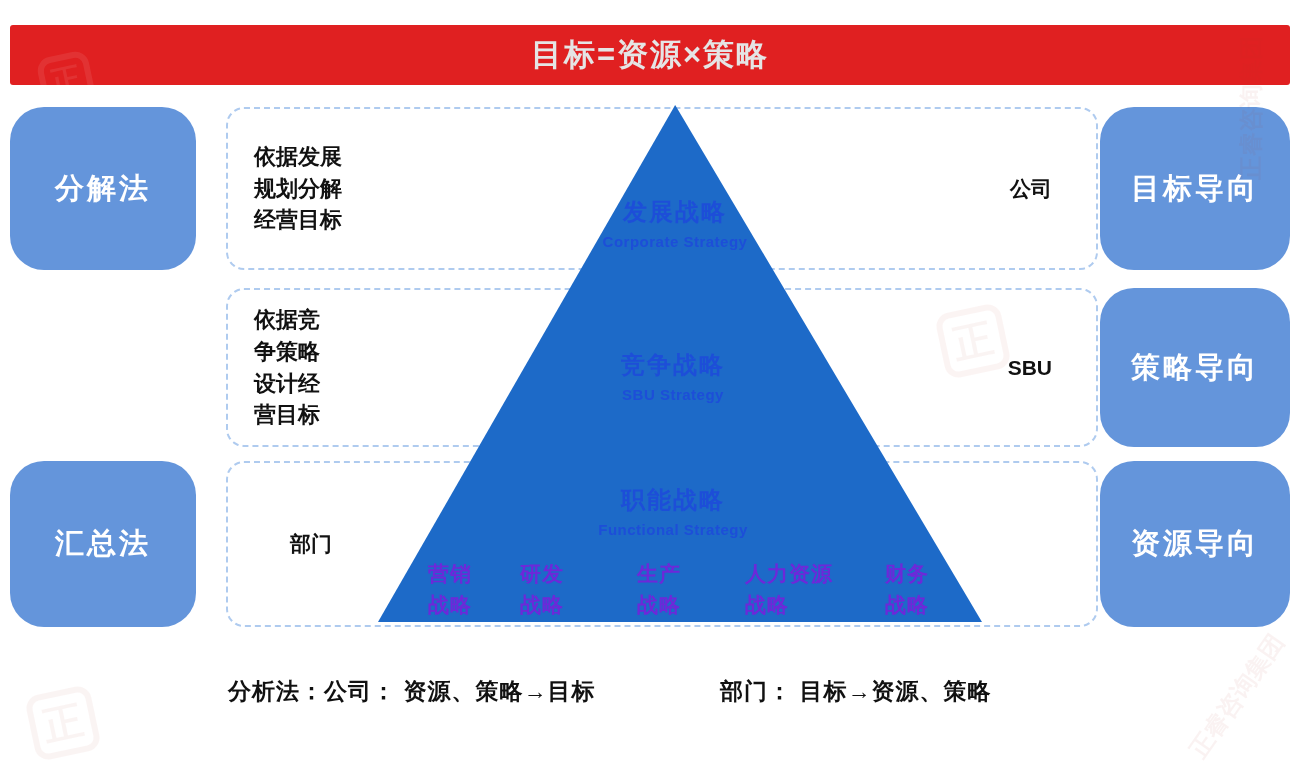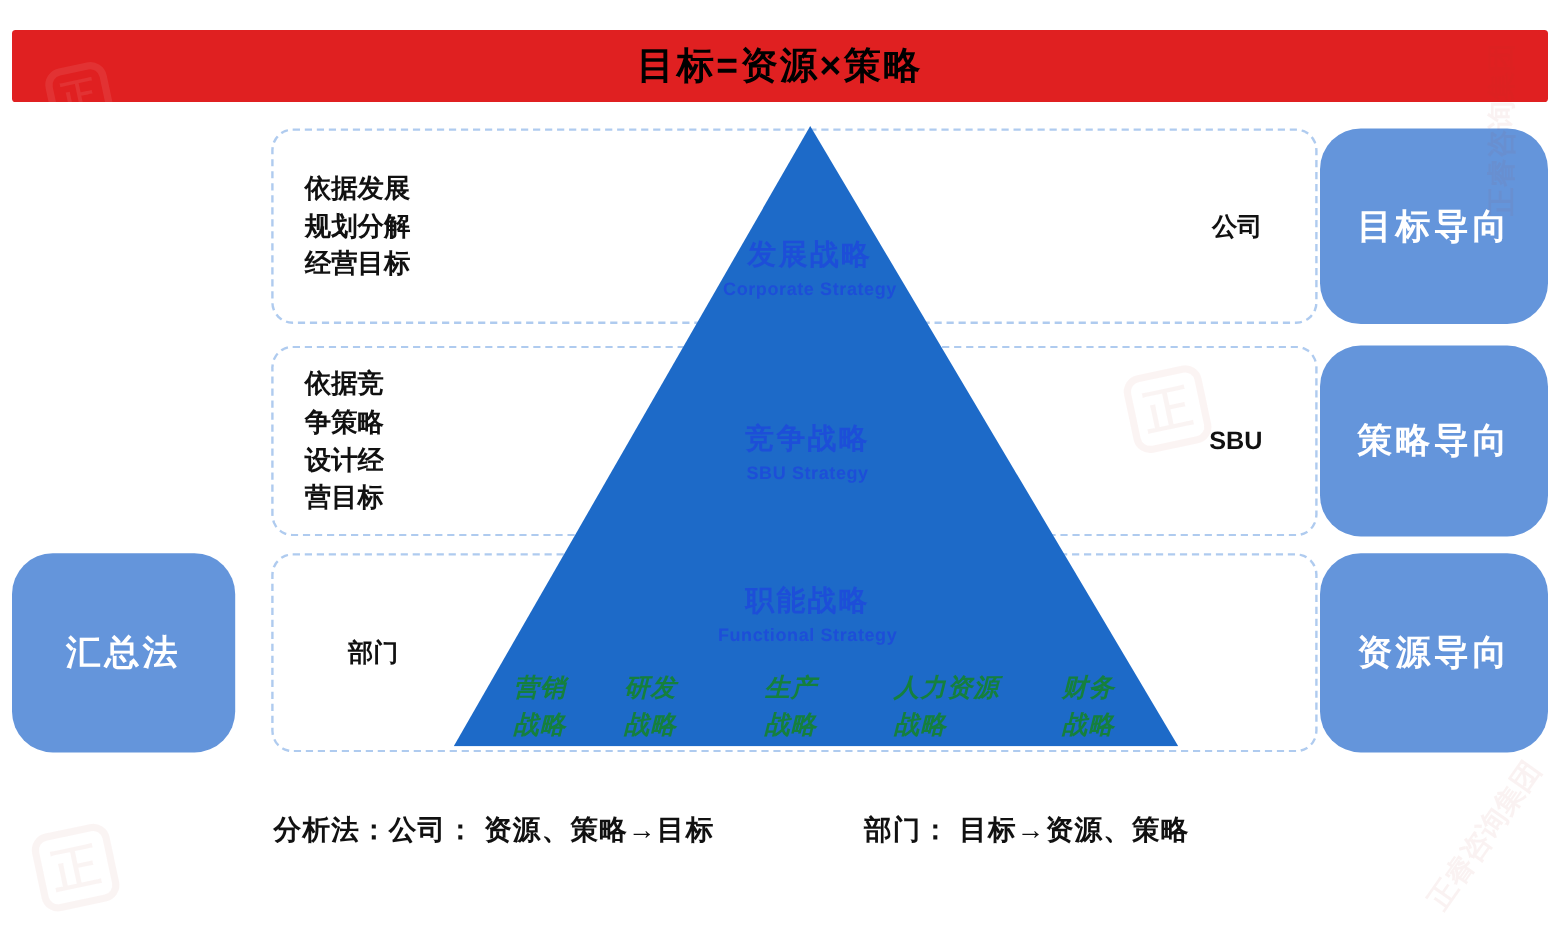--- a/index.html
+++ b/index.html
@@ -6,21 +6,21 @@
   .canvas{
     position:relative;width:1300px;height:775px;background:#ffffff;overflow:hidden;
     font-family:"Liberation Sans","DejaVu Sans",sans-serif;color:var(--text-dark,#111);
   }
   
   .banner{
     position:absolute;left:10px;top:25px;width:1280px;height:60px;
     background:var(--banner-red,#E02021);display:flex;align-items:center;justify-content:center;
     border-radius:3px;
   }
-  .banner h1{margin:0;color:#000000;font-size:31px;font-weight:bold;letter-spacing:2px;}
+  .banner h1{margin:0;color:#e5e5e5;font-size:31px;font-weight:bold;letter-spacing:2px;}
 
   
   .side-box{
     position:absolute;background:var(--box-blue,#6495DB);border-radius:34px;
     display:flex;align-items:center;justify-content:center;
     color:#fff;font-size:29px;font-weight:bold;letter-spacing:3px;
   }
   .left-col{left:10px;width:186px;}
   .right-col{left:1100px;width:190px;}
   .row-1{top:107px;height:163px;}
@@ -44,22 +44,22 @@
     clip-path:polygon(49.2% 0,100% 100%,0 100%);
   }
   .pyr-text{position:absolute;width:400px;text-align:center;color:#1d4ed8;pointer-events:none;}
   .lvl1{left:475px;top:196px;}
   .lvl2{left:473px;top:349px;}
   .lvl3{left:473px;top:484px;}
   .pyr-title{font-size:24px;font-weight:bold;letter-spacing:2px;}
   .pyr-sub{font-size:15px;font-weight:bold;margin-top:5px;letter-spacing:.5px;}
 
   .func{
-    position:absolute;top:558px;color:#15803d;font-size:21px;font-weight:bold;
-    line-height:31px;white-space:pre-line;letter-spacing:1px;font-style:italic;
+    position:absolute;top:558px;color:#6d28d9;font-size:21px;font-weight:bold;
+    line-height:31px;white-space:pre-line;letter-spacing:1px;
   }
   .f1{left:428px;} .f2{left:520px;} .f3{left:637px;} .f4{left:745px;} .f5{left:885px;}
 
   
   .footer-line{position:absolute;top:676px;font-size:23px;font-weight:bold;letter-spacing:1px;}
   .footer-left{left:228px;}
   .footer-right{left:720px;}
 
   
   .wm-text{
@@ -81,20 +81,23 @@
 </head>
 <body>
 
 <div class="canvas">
 
   <header class="banner">
     <span class="wm-logo on-red">正</span>
     <h1>目标=资源×策略</h1>
   </header>
 
+  <div class="side-box left-col row-1">
+    <span>分解法</span>
+  </div>
   <div class="side-box left-col row-3">
     <span>汇总法</span>
   </div>
 
   <div class="side-box right-col row-1">
     <span>目标导向</span>
   </div>
   <div class="side-box right-col row-2">
     <span>策略导向</span>
   </div>

